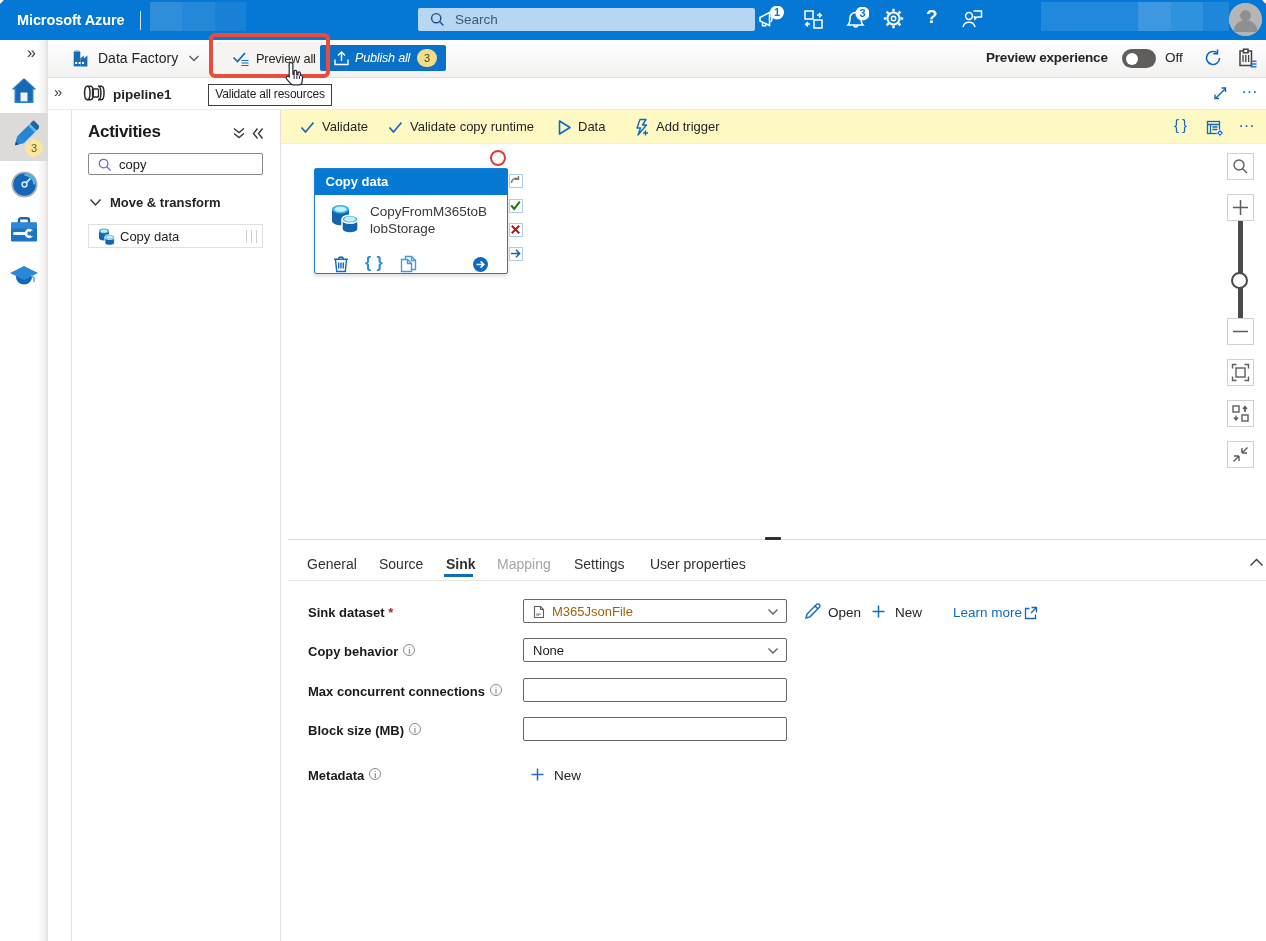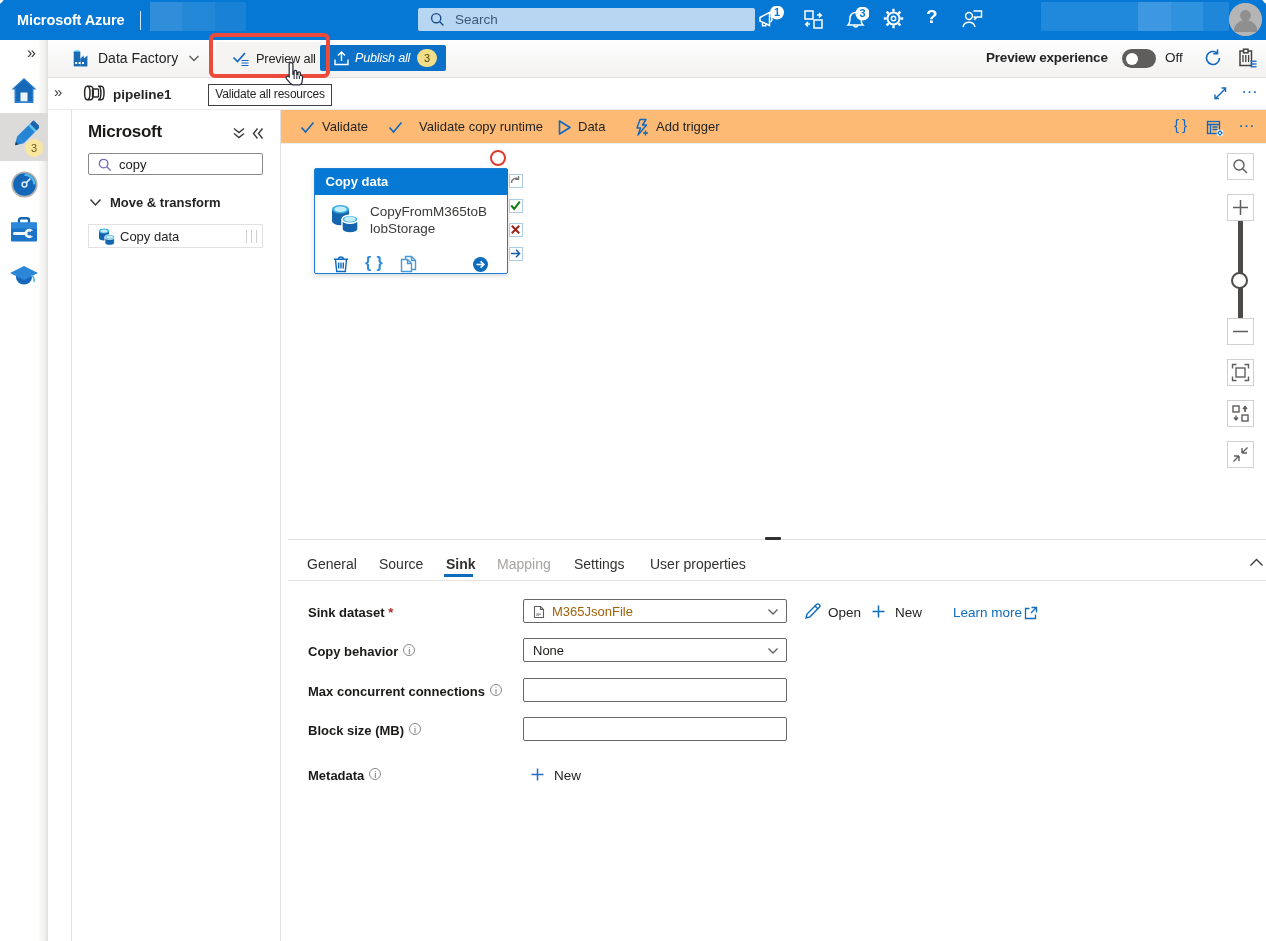--- a/index.html
+++ b/index.html
@@ -48,21 +48,21 @@
 #actpanel { left:72px; top:110px; width:209px; height:831px; background:#fff; border-right:1px solid #e3e1df; }
 #actpanel h2 { position:absolute; left:16px; top:12px; font-size:17px; color:#1b1a19; letter-spacing:-0.3px; }
 #actsearch { left:16px; top:43px; width:175px; height:22px; border:1px solid #8a8886; border-radius:2px; background:#fff; }
 #actsearch .q { left:30px; top:3px; font-size:13px; color:#1b1a19; }
 #movetransform { left:16px; top:85px; font-size:13px; font-weight:bold; color:#242424; }
 #copyitem { left:16px; top:114px; width:175px; height:24px; border:1px solid #e3e1df; background:#fff; }
 #copyitem .lbl { left:31px; top:4px; font-size:13px; color:#242424; }
 .grip { top:5px; width:1px; height:13px; background:#d0cece; }
 
 
-#canvastb { left:281px; top:110px; width:985px; height:34px; background:#fdba74; border-bottom:1px solid #ededed; }
+#canvastb { left:281px; top:110px; width:985px; height:34px; background:#fef9c3; border-bottom:1px solid #ededed; }
 .tbitem { top:9px; font-size:13px; color:#242424; }
 #canvas { left:281px; top:144px; width:985px; height:395px; background:#fff; }
 
 
 #node { left:314px; top:168px; width:194px; height:106px; background:#fff; border:1.5px solid #1b80d4;
   border-radius:2px; box-shadow:0 2px 4px rgba(0,0,0,.15); }
 #nodehead { left:-0.5px; top:-0.5px; width:193px; height:26px; background:#0579d3; color:#fff; font-size:13px; font-weight:bold; }
 #nodetitle { left:55px; top:35px; width:136px; font-size:13.5px; color:#3b3a39; line-height:16.5px; }
 .minibox { left:509px; width:13.5px; height:13.5px; background:#fff; border:1.5px solid #accce8; z-index:3; }
 #redcircle { left:490px; top:150px; width:16px; height:16px; border:2.5px solid #e23b30; border-radius:50%; z-index:6; }
@@ -273,21 +273,21 @@
         <path d="M3.5 13.5 L13.5 3.5"></path>
         <path d="M9.5 3 h4 v4 M3 9.5 v4 h4"></path>
       </g>
     </svg>
     <div class="abs" style="left:1193px;top:0px;font-size:17px;color:#1068bf;letter-spacing:1px;">…</div>
   </div>
 
   <div class="abs" id="strip"></div>
 
   <div class="abs" id="actpanel">
-    <h2>Microsoft</h2>
+    <h2>Activities</h2>
     <svg class="abs" style="left:160px;top:17px" width="14" height="13" viewBox="0 0 14 13">
       <g fill="none" stroke="#3b3a39" stroke-width="1.4">
         <path d="M2 1.5 L7 5.5 L12 1.5"></path>
         <path d="M2 6.5 L7 10.5 L12 6.5"></path>
       </g>
     </svg>
     <svg class="abs" style="left:179px;top:17px" width="14" height="13" viewBox="0 0 14 13">
       <g fill="none" stroke="#3b3a39" stroke-width="1.4">
         <path d="M6.5 1.5 L2.5 6.5 L6.5 11.5"></path>
         <path d="M11.5 1.5 L7.5 6.5 L11.5 11.5"></path>
@@ -321,21 +321,21 @@
   </div>
 
   <div class="abs" id="canvastb">
     <svg class="abs" style="left:19px;top:11px" width="15" height="13" viewBox="0 0 15 13">
       <path d="M1.5 6.5 l4 4.5 L13.5 1.5" fill="none" stroke="#1068bf" stroke-width="1.7"></path>
     </svg>
     <div class="abs tbitem" style="left:41px;">Validate</div>
     <svg class="abs" style="left:107px;top:11px" width="15" height="13" viewBox="0 0 15 13">
       <path d="M1.5 6.5 l4 4.5 L13.5 1.5" fill="none" stroke="#1068bf" stroke-width="1.7"></path>
     </svg>
-    <div class="abs tbitem" style="left:138px;">Validate copy runtime</div>
+    <div class="abs tbitem" style="left:129px;">Validate copy runtime</div>
     <svg class="abs" style="left:276px;top:9px" width="15" height="17" viewBox="0 0 15 17">
       <path d="M2.5 2 L13 8.5 L2.5 15 z" fill="none" stroke="#1068bf" stroke-width="1.6" stroke-linejoin="round"></path>
     </svg>
     <div class="abs tbitem" style="left:297px;">Data</div>
     <svg class="abs" style="left:352px;top:8px" width="17" height="19" viewBox="0 0 17 19">
       <path d="M7 1.5 h6 l-3.5 5.5 h4 L5 17 l2.5 -7 h-3.5 z" fill="none" stroke="#1068bf" stroke-width="1.4" stroke-linejoin="round"></path>
       <path d="M12.5 12.5 v5 M10 15 h5" stroke="#1068bf" stroke-width="1.4"></path>
     </svg>
     <div class="abs tbitem" style="left:375px;">Add trigger</div>
     <div class="abs" style="left:893px;top:6px;font-size:15px;color:#1068bf;">{ }</div>

